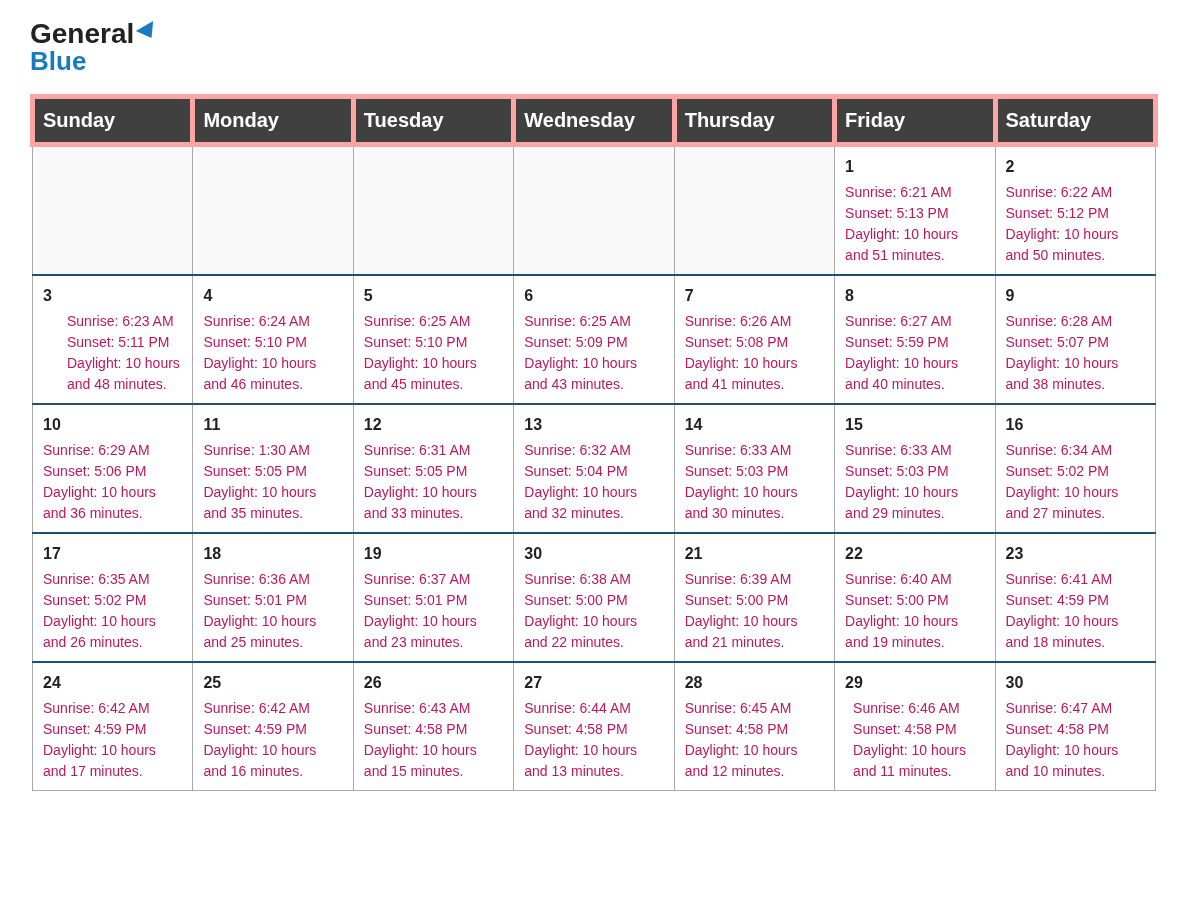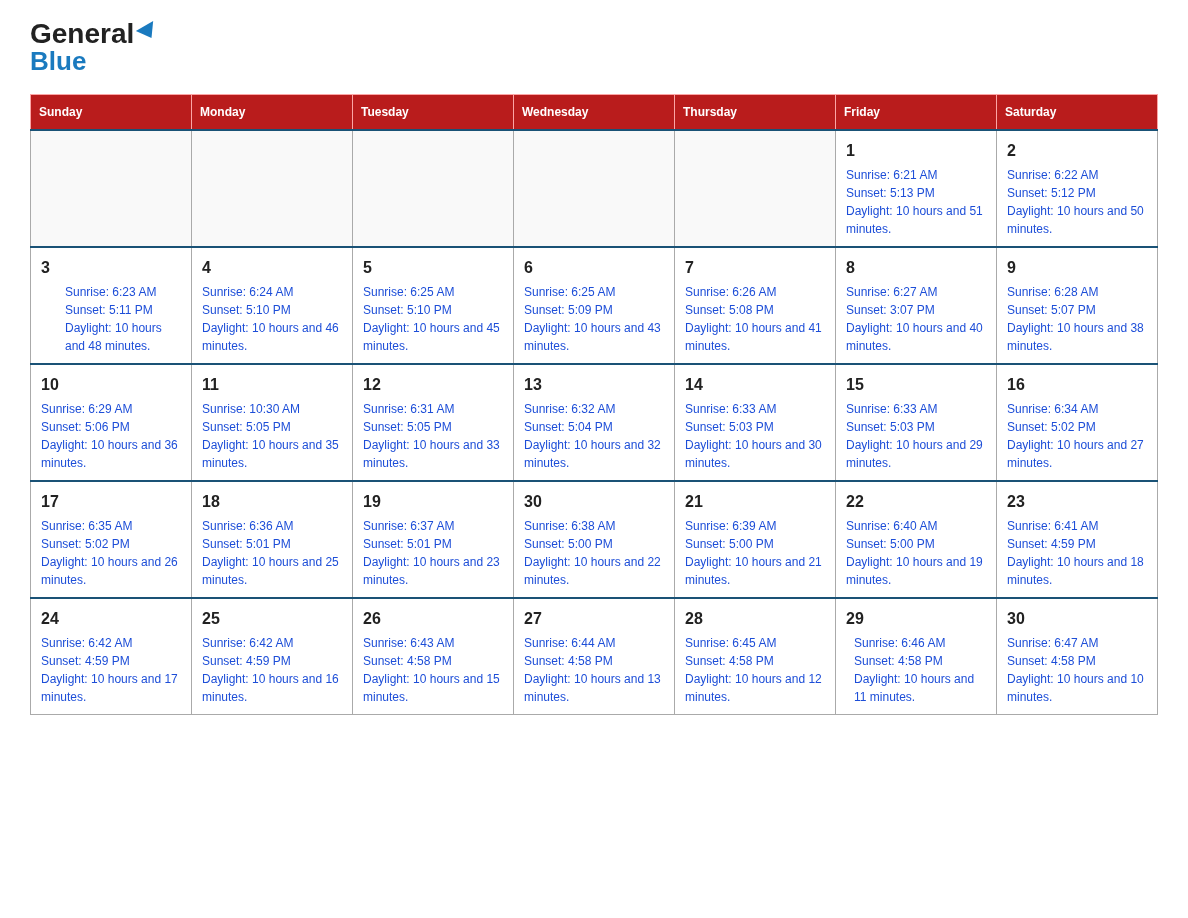--- a/index.html
+++ b/index.html
@@ -59,27 +59,27 @@
     .location-title {
       font-size: 22px;
       color: #555;
     }
     .calendar {
       width: 100%;
       border-collapse: collapse;
       border: 1px solid #888;
     }
     .calendar th {
-      background: #b91c1c;
+      background: #404040;
       color: #fff;
-      font-size: 12px;
+      font-size: 20px;
       font-weight: bold;
       padding: 10px 8px;
       text-align: left;
-      border: 1px solid #fca5a5;
+      border: 5px solid #fca5a5;
       width: calc(100% / 7);
     }
     .calendar td {
       vertical-align: top;
       padding: 8px 10px;
       border: 1px solid #aaa;
       border-top: 2px solid #1a5276;
       min-height: 110px;
       font-size: 13px;
       line-height: 1.5;
@@ -88,22 +88,22 @@
     .calendar td.empty {
       background: #f9f9f9;
     }
     .day-number {
       font-size: 16px;
       font-weight: bold;
       display: block;
       margin-bottom: 3px;
     }
     .day-info {
-      color: #1d4ed8;
-      font-size: 12px;
+      color: #be185d;
+      font-size: 14px;
     }
   </style>
 </head>
 <body>
 
 <div class="header">
   <div class="logo">
     <div style="display:flex;align-items:center;">
       <span class="logo-general">General</span>
       <span class="logo-triangle"></span>
@@ -171,40 +171,40 @@
         </td>
         <td>
           <span class="day-number">7</span>
           <div class="day-info" style="white-space: pre-line;">Sunrise: 6:26 AM
 Sunset: 5:08 PM
 Daylight: 10 hours and 41 minutes.</div>
         </td>
         <td>
           <span class="day-number">8</span>
           <div class="day-info" style="white-space: pre-line;">Sunrise: 6:27 AM
-Sunset: 3:07 PM
+Sunset: 5:59 PM
 Daylight: 10 hours and 40 minutes.</div>
         </td>
         <td>
           <span class="day-number">9</span>
           <div class="day-info" style="white-space: pre-line;">Sunrise: 6:28 AM
 Sunset: 5:07 PM
 Daylight: 10 hours and 38 minutes.</div>
         </td>
       </tr>
       <tr>
         <td>
           <span class="day-number">10</span>
           <div class="day-info" style="white-space: pre-line;">Sunrise: 6:29 AM
 Sunset: 5:06 PM
 Daylight: 10 hours and 36 minutes.</div>
         </td>
         <td>
           <span class="day-number">11</span>
-          <div class="day-info" style="white-space: pre-line;">Sunrise: 10:30 AM
+          <div class="day-info" style="white-space: pre-line;">Sunrise: 1:30 AM
 Sunset: 5:05 PM
 Daylight: 10 hours and 35 minutes.</div>
         </td>
         <td>
           <span class="day-number">12</span>
           <div class="day-info" style="white-space: pre-line;">Sunrise: 6:31 AM
 Sunset: 5:05 PM
 Daylight: 10 hours and 33 minutes.</div>
         </td>
         <td>

